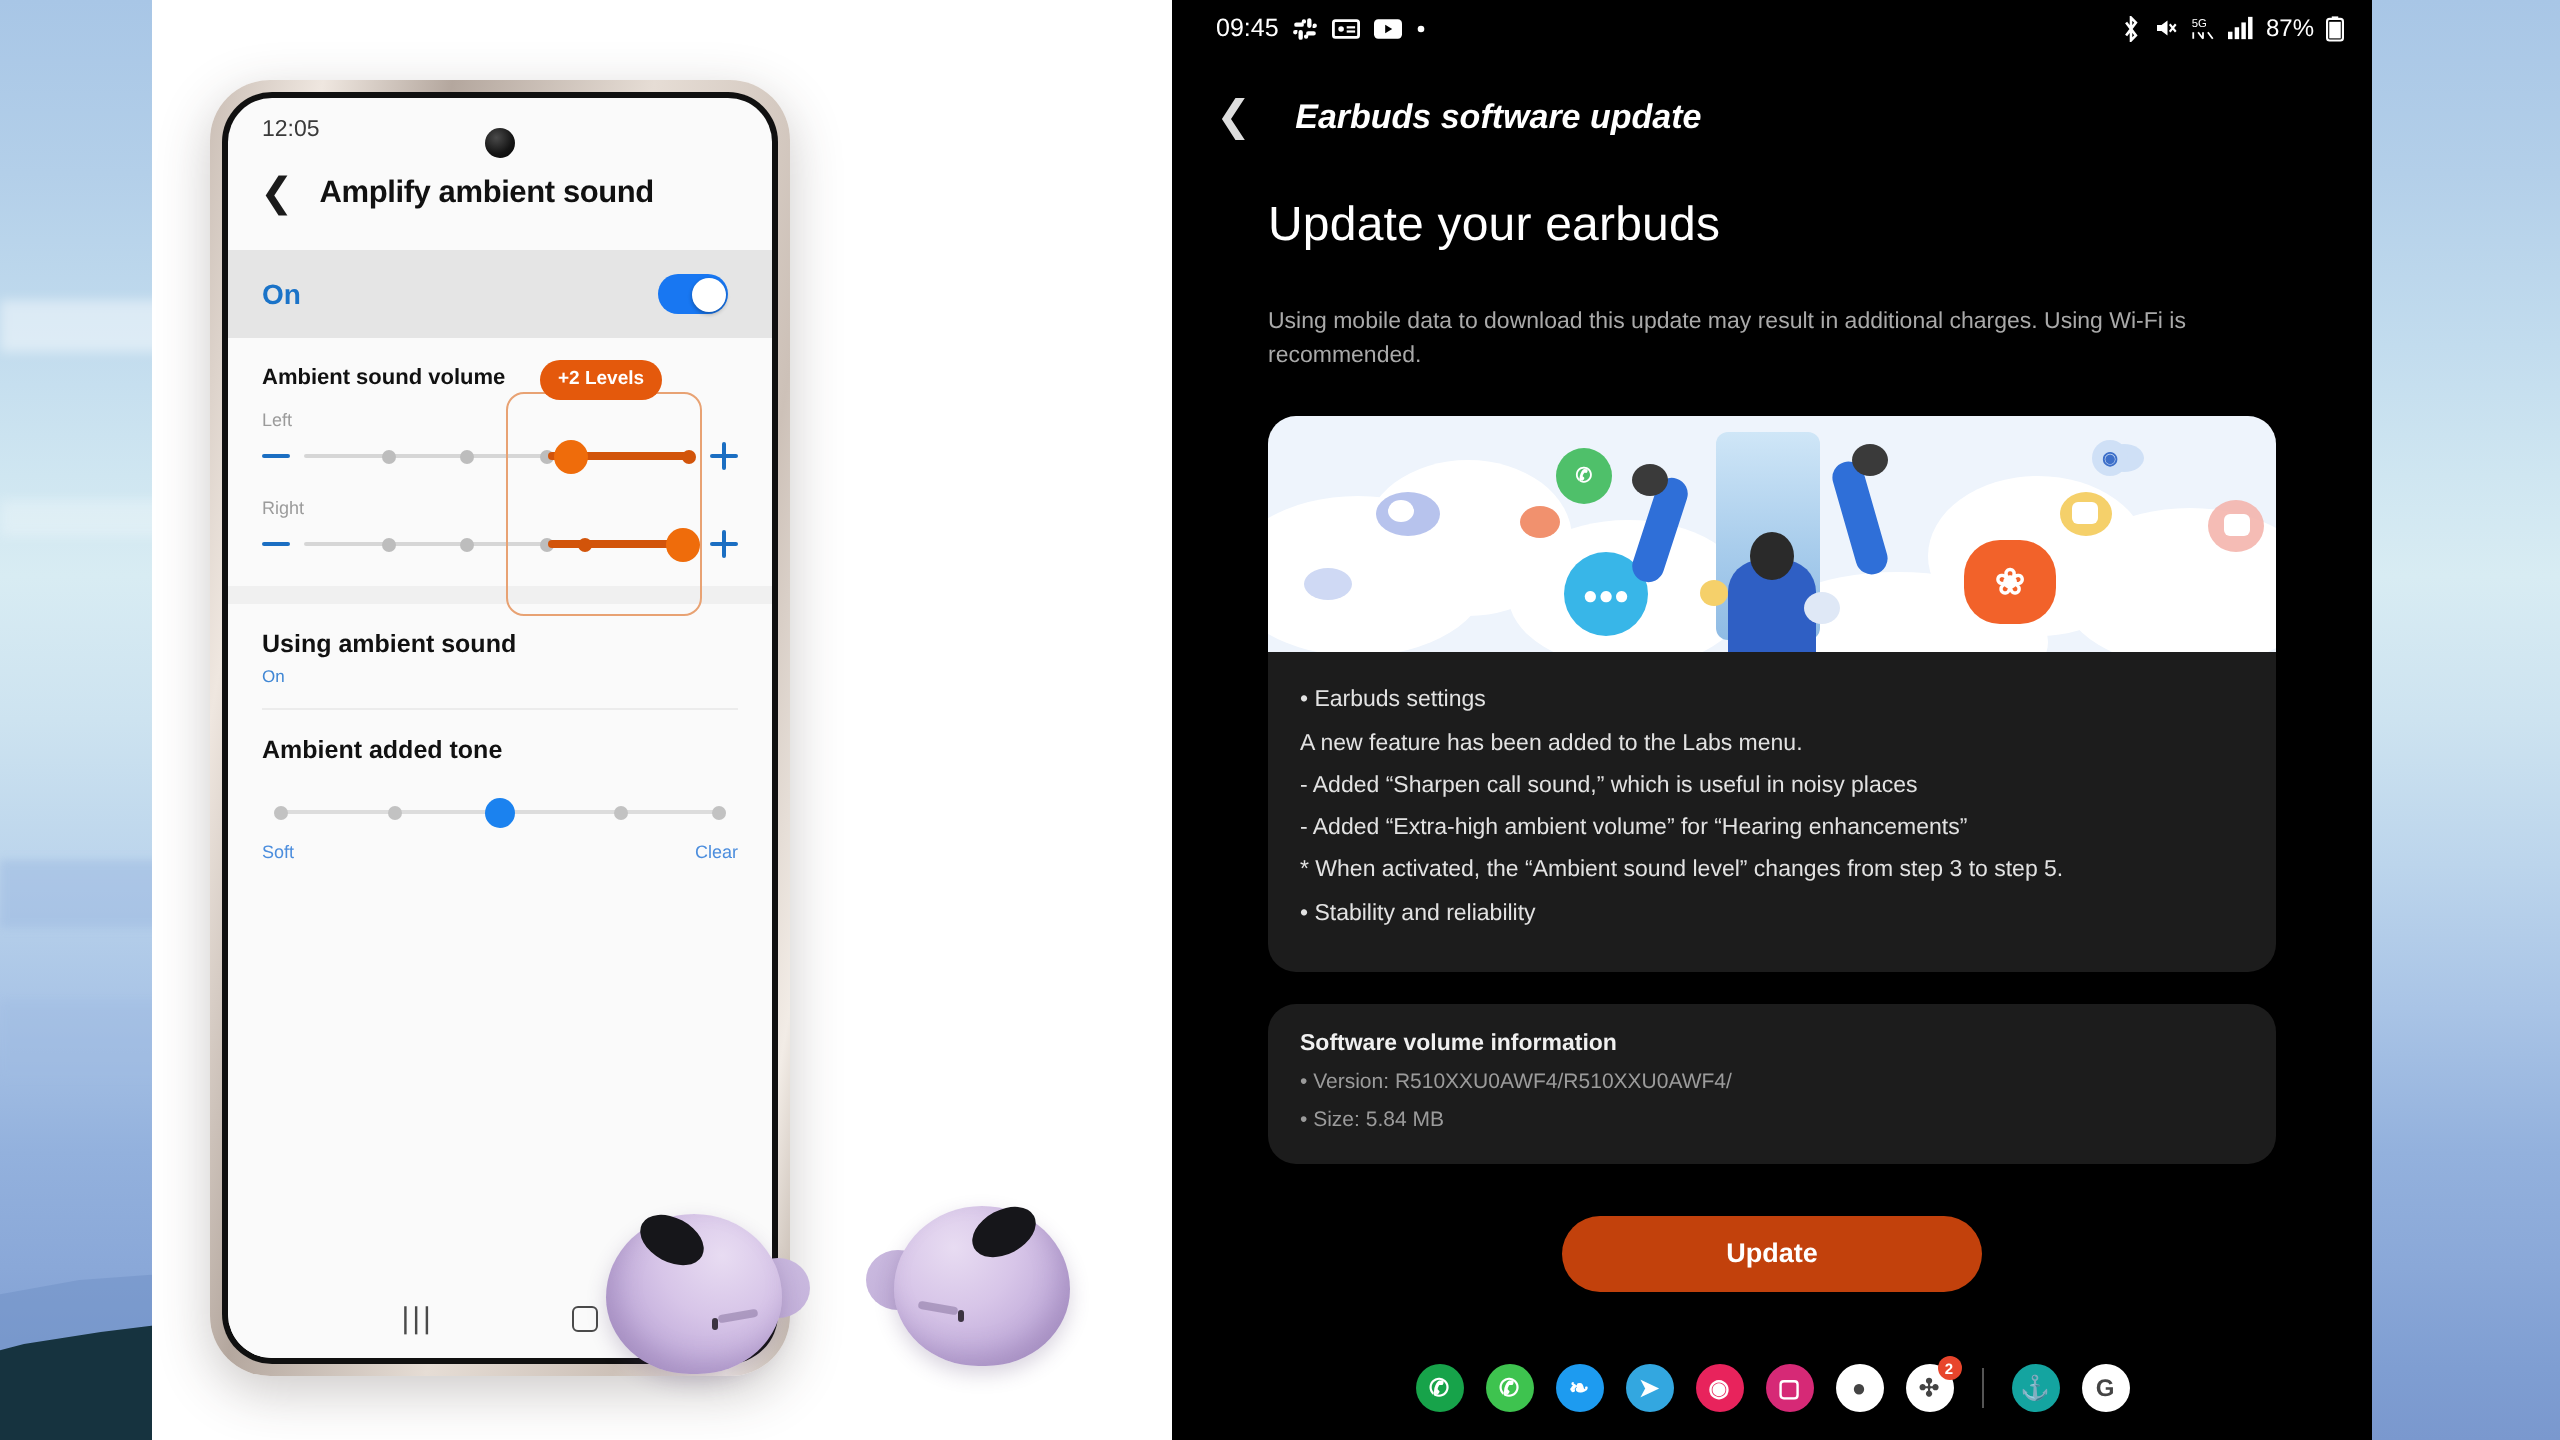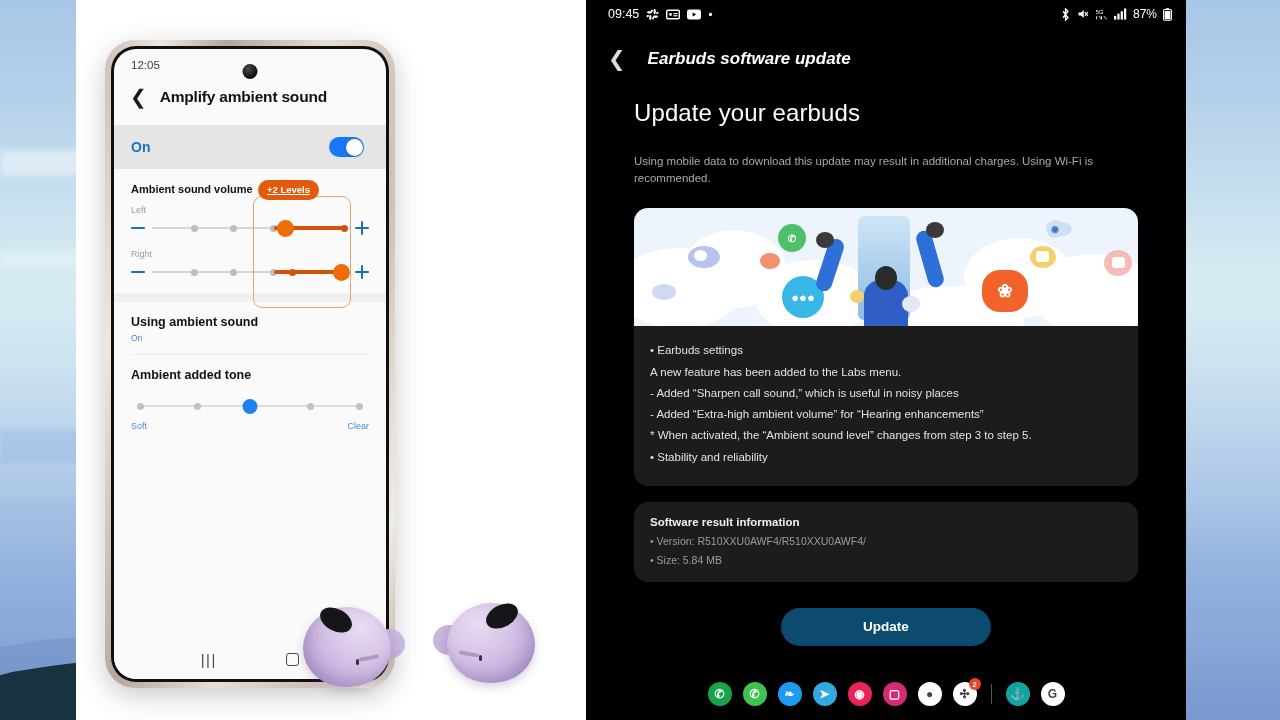--- a/index.html
+++ b/index.html
@@ -267,21 +267,21 @@
 
   .r-info {
     margin-top: 16px; border-radius: 14px; background: #1c1c1c;
     padding: 14px 16px 16px 16px;
   }
   .r-info-title { font-size: 11.5px; font-weight: 700; color: #f0f0f0; }
   .r-info-line { font-size: 10.5px; color: #9b9b9b; margin-top: 7px; }
 
   .r-updatewrap { display: flex; justify-content: center; margin-top: 26px; }
   .r-update {
-    width: 210px; height: 38px; border-radius: 19px; background: #0c4a6e;
+    width: 210px; height: 38px; border-radius: 19px; background: #c2410c;
     color: #fff; font-size: 13.5px; font-weight: 700;
     display: flex; align-items: center; justify-content: center;
     border: none; cursor: pointer; font-family: inherit;
   }
 
   .r-dock {
     position: absolute; bottom: 6px; left: 0; right: 0; height: 40px;
     display: flex; align-items: center; justify-content: center; gap: 11px;
   }
   .dock-ico {
@@ -363,21 +363,21 @@
               <span class="dot" style="left:40%"></span>
               <span class="dot" style="left:60%"></span>
               <span class="fill" style="left:62%;right:8px;"></span>
               <span class="dot orange" style="left:70%"></span>
               <span class="thumb" style="right:-2px;left:auto;"></span>
             </span>
             <span class="plus"></span>
           </div>
 
           <div class="hl-box" style="left:139px;top:27px;width:98px;height:112px;"></div>
-          <div class="hl-badge" style="left:144px;top:11px;text-decoration:underline;">+2 Levels</div>
+          <div class="hl-badge" style="left:156px;top:11px;">+2 Levels</div>
         </div>
 
         <div class="p-gap"></div>
 
         <div class="p-item">
           <div class="p-item-title">Using ambient sound</div>
           <div class="p-item-value">On</div>
         </div>
         <div class="p-divider"></div>
 
@@ -547,21 +547,21 @@
           <div class="r-note">• Earbuds settings</div>
           <div class="r-note">A new feature has been added to the Labs menu.</div>
           <div class="r-note">- Added “Sharpen call sound,” which is useful in noisy places</div>
           <div class="r-note">- Added “Extra-high ambient volume” for “Hearing enhancements”</div>
           <div class="r-note">* When activated, the “Ambient sound level” changes from step 3 to step 5.</div>
           <div class="r-note">• Stability and reliability</div>
         </div>
       </div>
 
       <div class="r-info">
-        <div class="r-info-title">Software result information</div>
+        <div class="r-info-title">Software volume information</div>
         <div class="r-info-line">• Version: R510XXU0AWF4/R510XXU0AWF4/</div>
         <div class="r-info-line">• Size: 5.84 MB</div>
       </div>
 
       <div class="r-updatewrap">
         <button class="r-update">Update</button>
       </div>
     </div>
 
     <div class="r-dock" id="dock">

